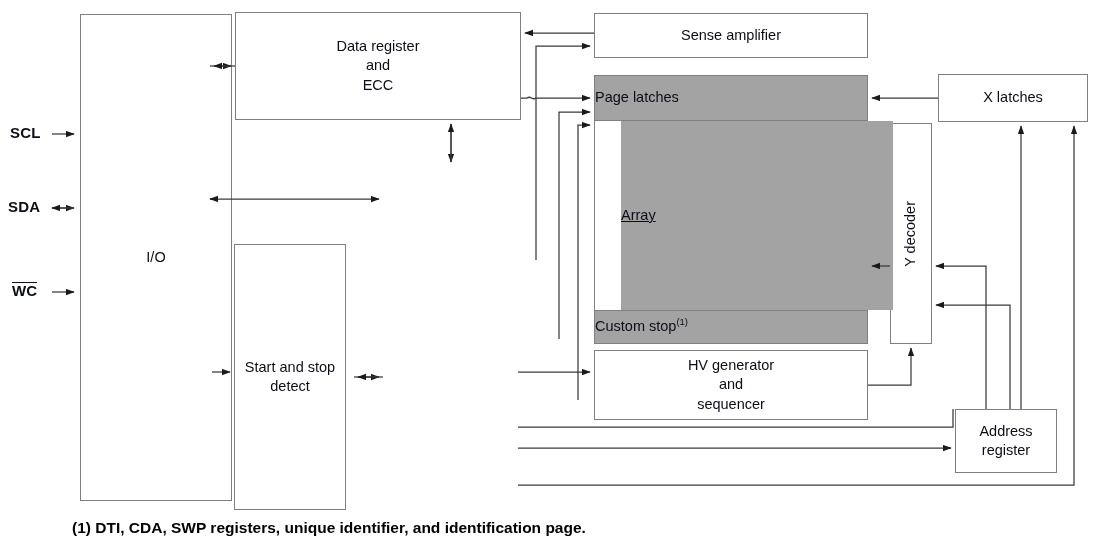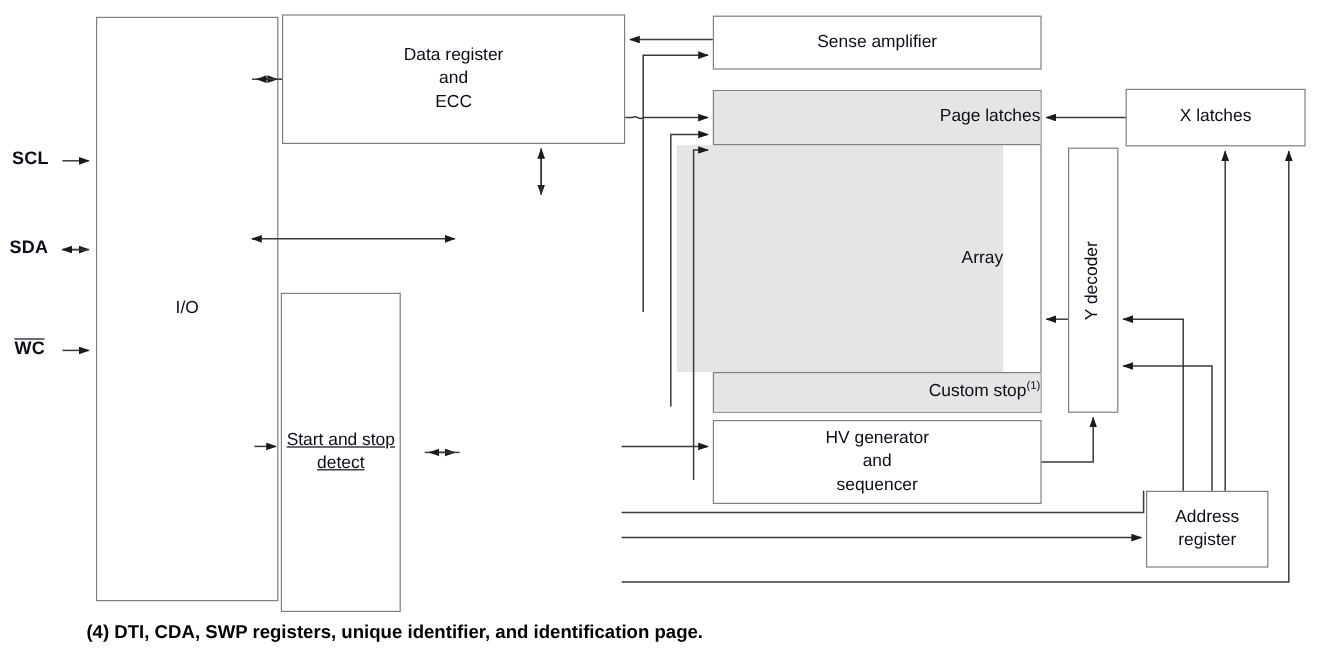--- a/index.html
+++ b/index.html
@@ -27,24 +27,24 @@
     color:#0d0d1a;
     font-size:14.5px;
     line-height:1.32;
     z-index:4;
   }
   .blk .lbl{display:block;}
   
   .seg{
     position:absolute;
     box-sizing:border-box;
-    background:#e5e5e5;
+    background:#a3a3a3;
     display:flex;
     align-items:center;
-    justify-content:flex-end;
+    justify-content:flex-start;
     text-align:center;
     color:#0d0d1a;
     font-size:14.5px;
     line-height:1.32;
     z-index:5;
   }
   .rule{
     position:absolute;
     background:#7f7f7f;
     z-index:6;
@@ -168,40 +168,40 @@
   </div>
 
   <div class="blk" style="left:235px;top:12px;width:286px;height:108px;">
     <div>
       <span>Data register</span><br>
       <span>and</span><br>
       <span>ECC</span>
     </div>
   </div>
 
-  <div class="blk" style="left:234px;top:244px;width:100px;height:266px;text-decoration:underline;">
+  <div class="blk" style="left:234px;top:244px;width:112px;height:266px;">
     <div>
       <span>Start and stop</span><br>
       <span>detect</span>
     </div>
   </div>
 
 
   <div class="blk" style="left:594px;top:13px;width:274px;height:45px;">
     <span class="lbl">Sense amplifier</span>
   </div>
 
   <div class="blk" style="left:594px;top:75px;width:274px;height:269px;"></div>
 
   <div class="seg" style="left:595px;top:76px;width:272px;height:44px;">
     <span class="lbl">Page latches</span>
   </div>
   <div class="rule" style="left:595px;top:120px;width:272px;height:1px;"></div>
 
-  <div class="seg" style="left:564px;top:121px;width:272px;height:189px;">
+  <div class="seg" style="left:621px;top:121px;width:272px;height:189px;text-decoration:underline;">
     <span class="lbl">Array</span>
   </div>
   <div class="rule" style="left:595px;top:310px;width:272px;height:1px;"></div>
 
   <div class="seg" style="left:595px;top:311px;width:272px;height:32px;">
     <span class="lbl">
       <span>Custom stop</span><sup>(1)</sup>
     </span>
   </div>
 
@@ -221,15 +221,15 @@
     <span class="lbl vert-label">Y decoder</span>
   </div>
 
   <div class="blk" style="left:955px;top:409px;width:102px;height:64px;">
     <div>
       <span>Address</span><br>
       <span>register</span>
     </div>
   </div>
 
-  <div class="footnote">(4) DTI, CDA, SWP registers, unique identifier, and identification page.</div>
+  <div class="footnote">(1) DTI, CDA, SWP registers, unique identifier, and identification page.</div>
 
 </div>
 
 </body></html>

